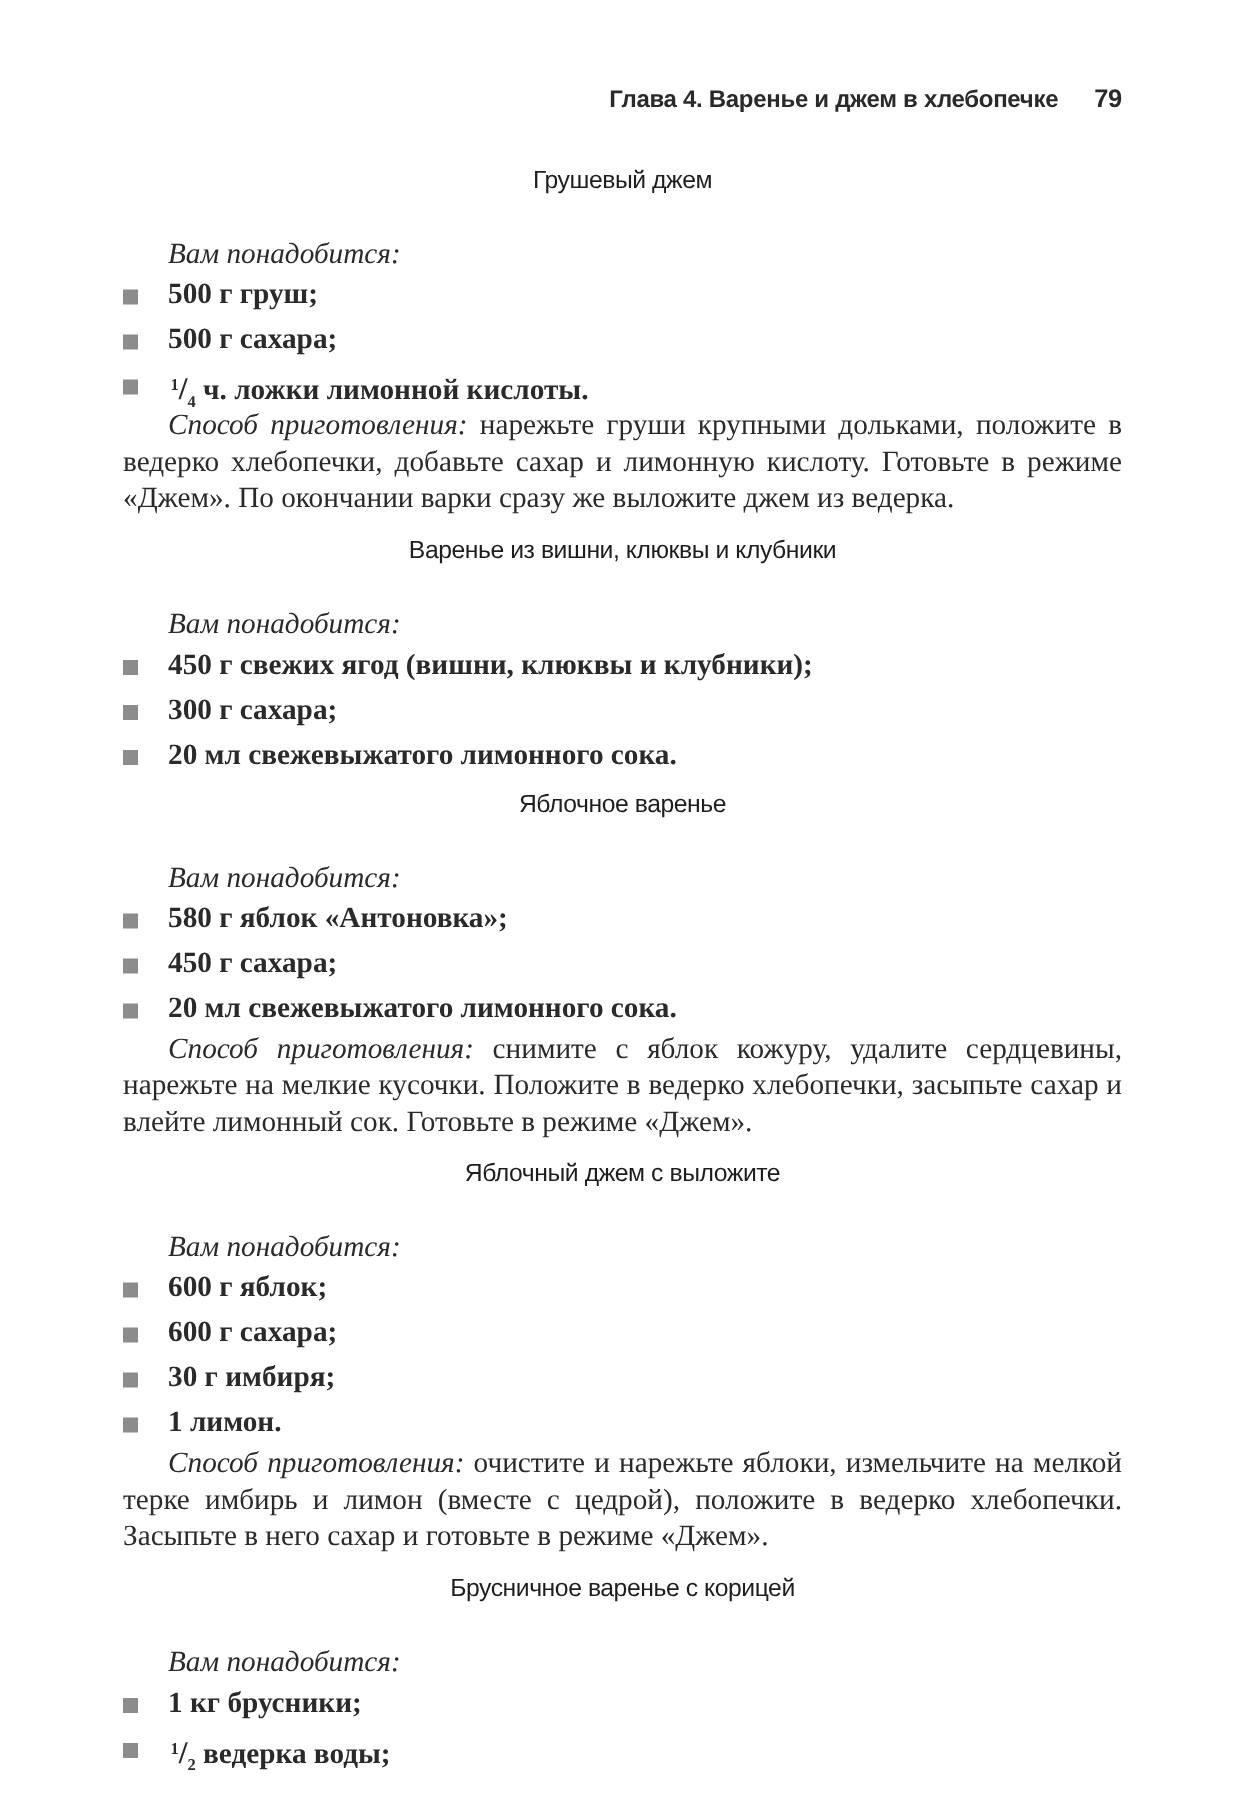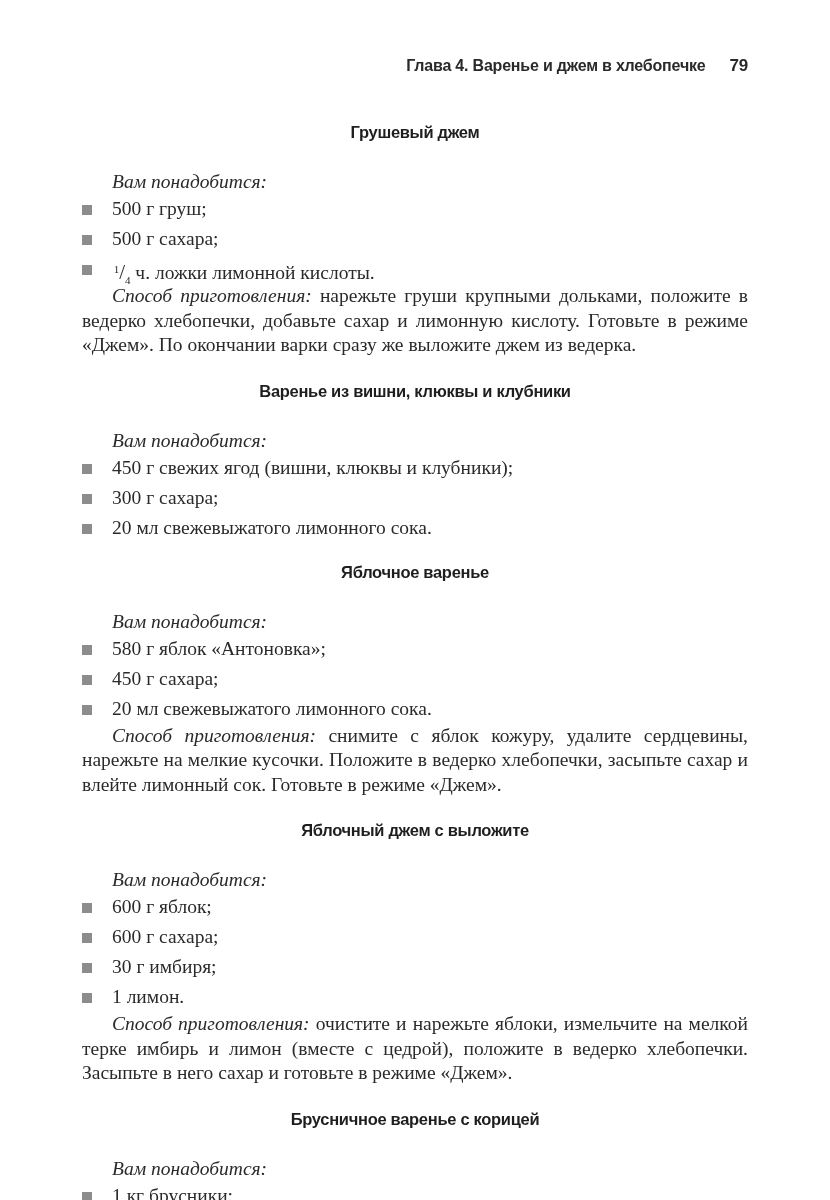--- a/index.html
+++ b/index.html
@@ -1,24 +1,24 @@
 <!DOCTYPE html>
 <html><head>
 <meta charset="utf-8">
 <style>
   html, body { margin:0; padding:0; background:#ffffff; }
   body { width:830px; height:1200px; position:relative; overflow:hidden; color:#1e1e1e; }
   .page { position:absolute; left:82px; top:0; width:666px; }
   .running-head { position:absolute; top:56px; right:0; font-family:"Liberation Sans", sans-serif; font-size:16px; font-weight:bold; color:#2a2a2a; letter-spacing:-0.2px; }
   .running-head .pno { margin-left:24px; font-size:17px; }
   .content { position:absolute; top:103px; left:0; width:666px; font-family:"Liberation Serif", serif; font-size:19.5px; color:#2a2a2a; }
-  h2 { font-family:"Liberation Sans", sans-serif; font-size:16.5px; font-weight:bold; text-align:center; margin:16px; height:26px; line-height:26px; color:#1e1e1e; letter-spacing:-0.3px; }
+  h2 { font-family:"Liberation Sans", sans-serif; font-size:16.5px; font-weight:normal; text-align:center; margin:4px; height:26px; line-height:26px; color:#1e1e1e; letter-spacing:-0.3px; }
   .need { font-style:italic; padding-left:30px; height:24px; line-height:24px;margin-top:25px; }
   ul { list-style:none; margin:0; padding:0; }
-  li { position:relative; padding-left:30px; height:30px; line-height:30px; }
+  li { position:relative; padding-left:30px; height:30px; line-height:30px;font-weight:bold; }
   li .bullet { position:absolute; left:0; top:11px; width:10px; height:10px; background:#8c8c8c; }
   .frac sup { font-size:11px; vertical-align:6px; }
   .frac sub { font-size:11px; vertical-align:-5px; }
   .frac .slash { font-size:21px; }
   p.method { margin:0; text-align:justify; text-indent:30px; line-height:24.5px; padding-bottom:4px; }
   p.method i { font-style:italic; }
 </style>
 </head>
 <body>
 

